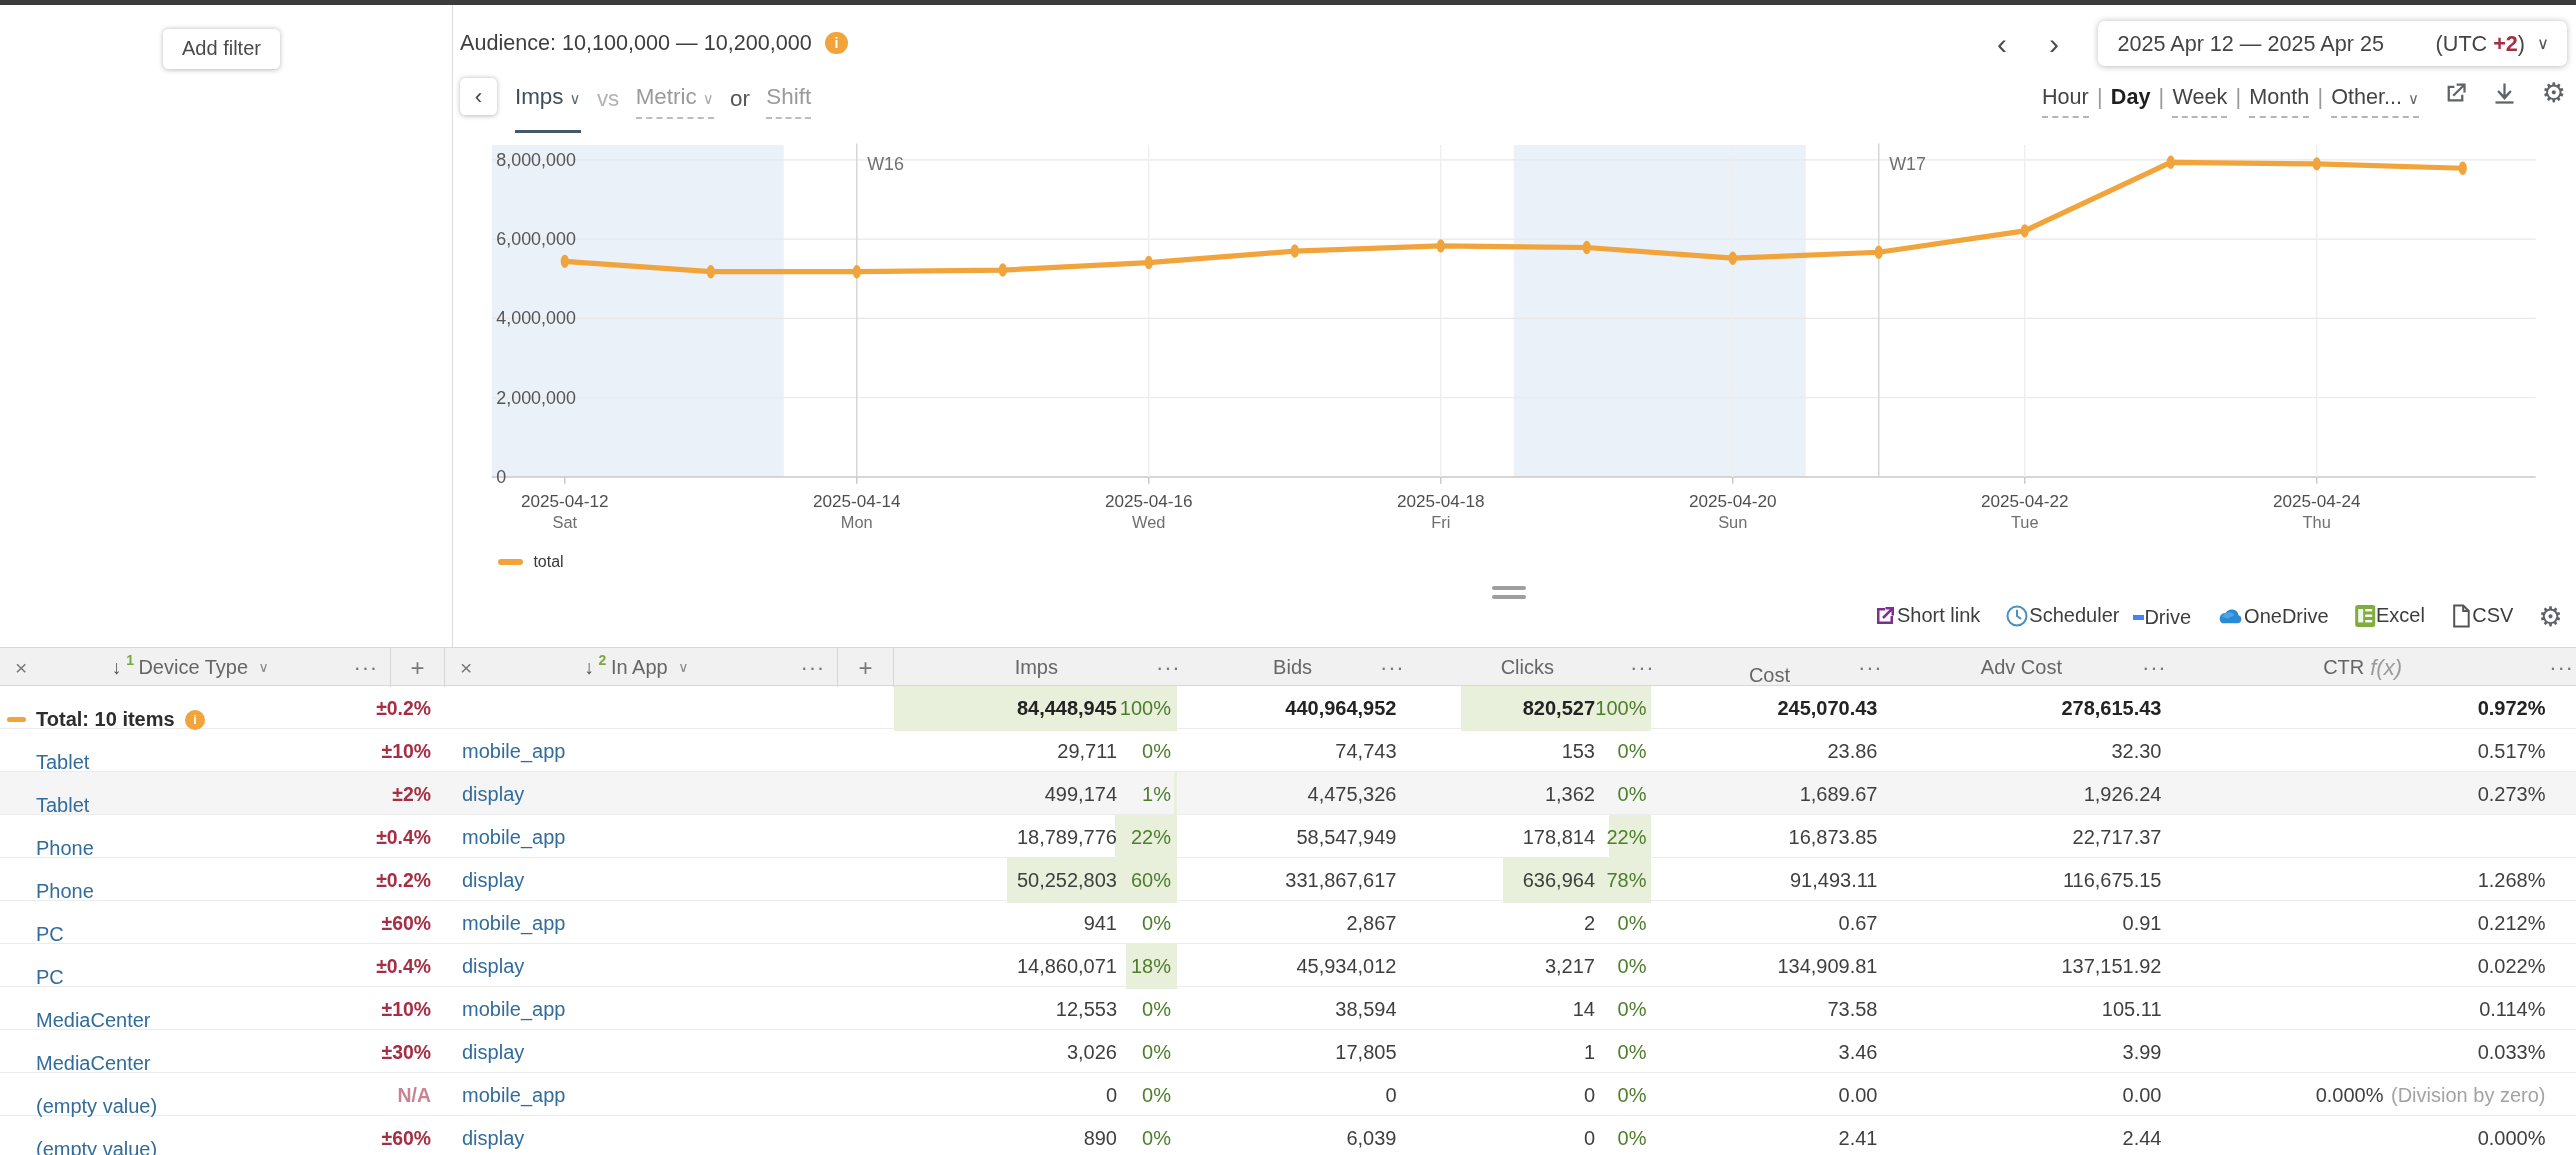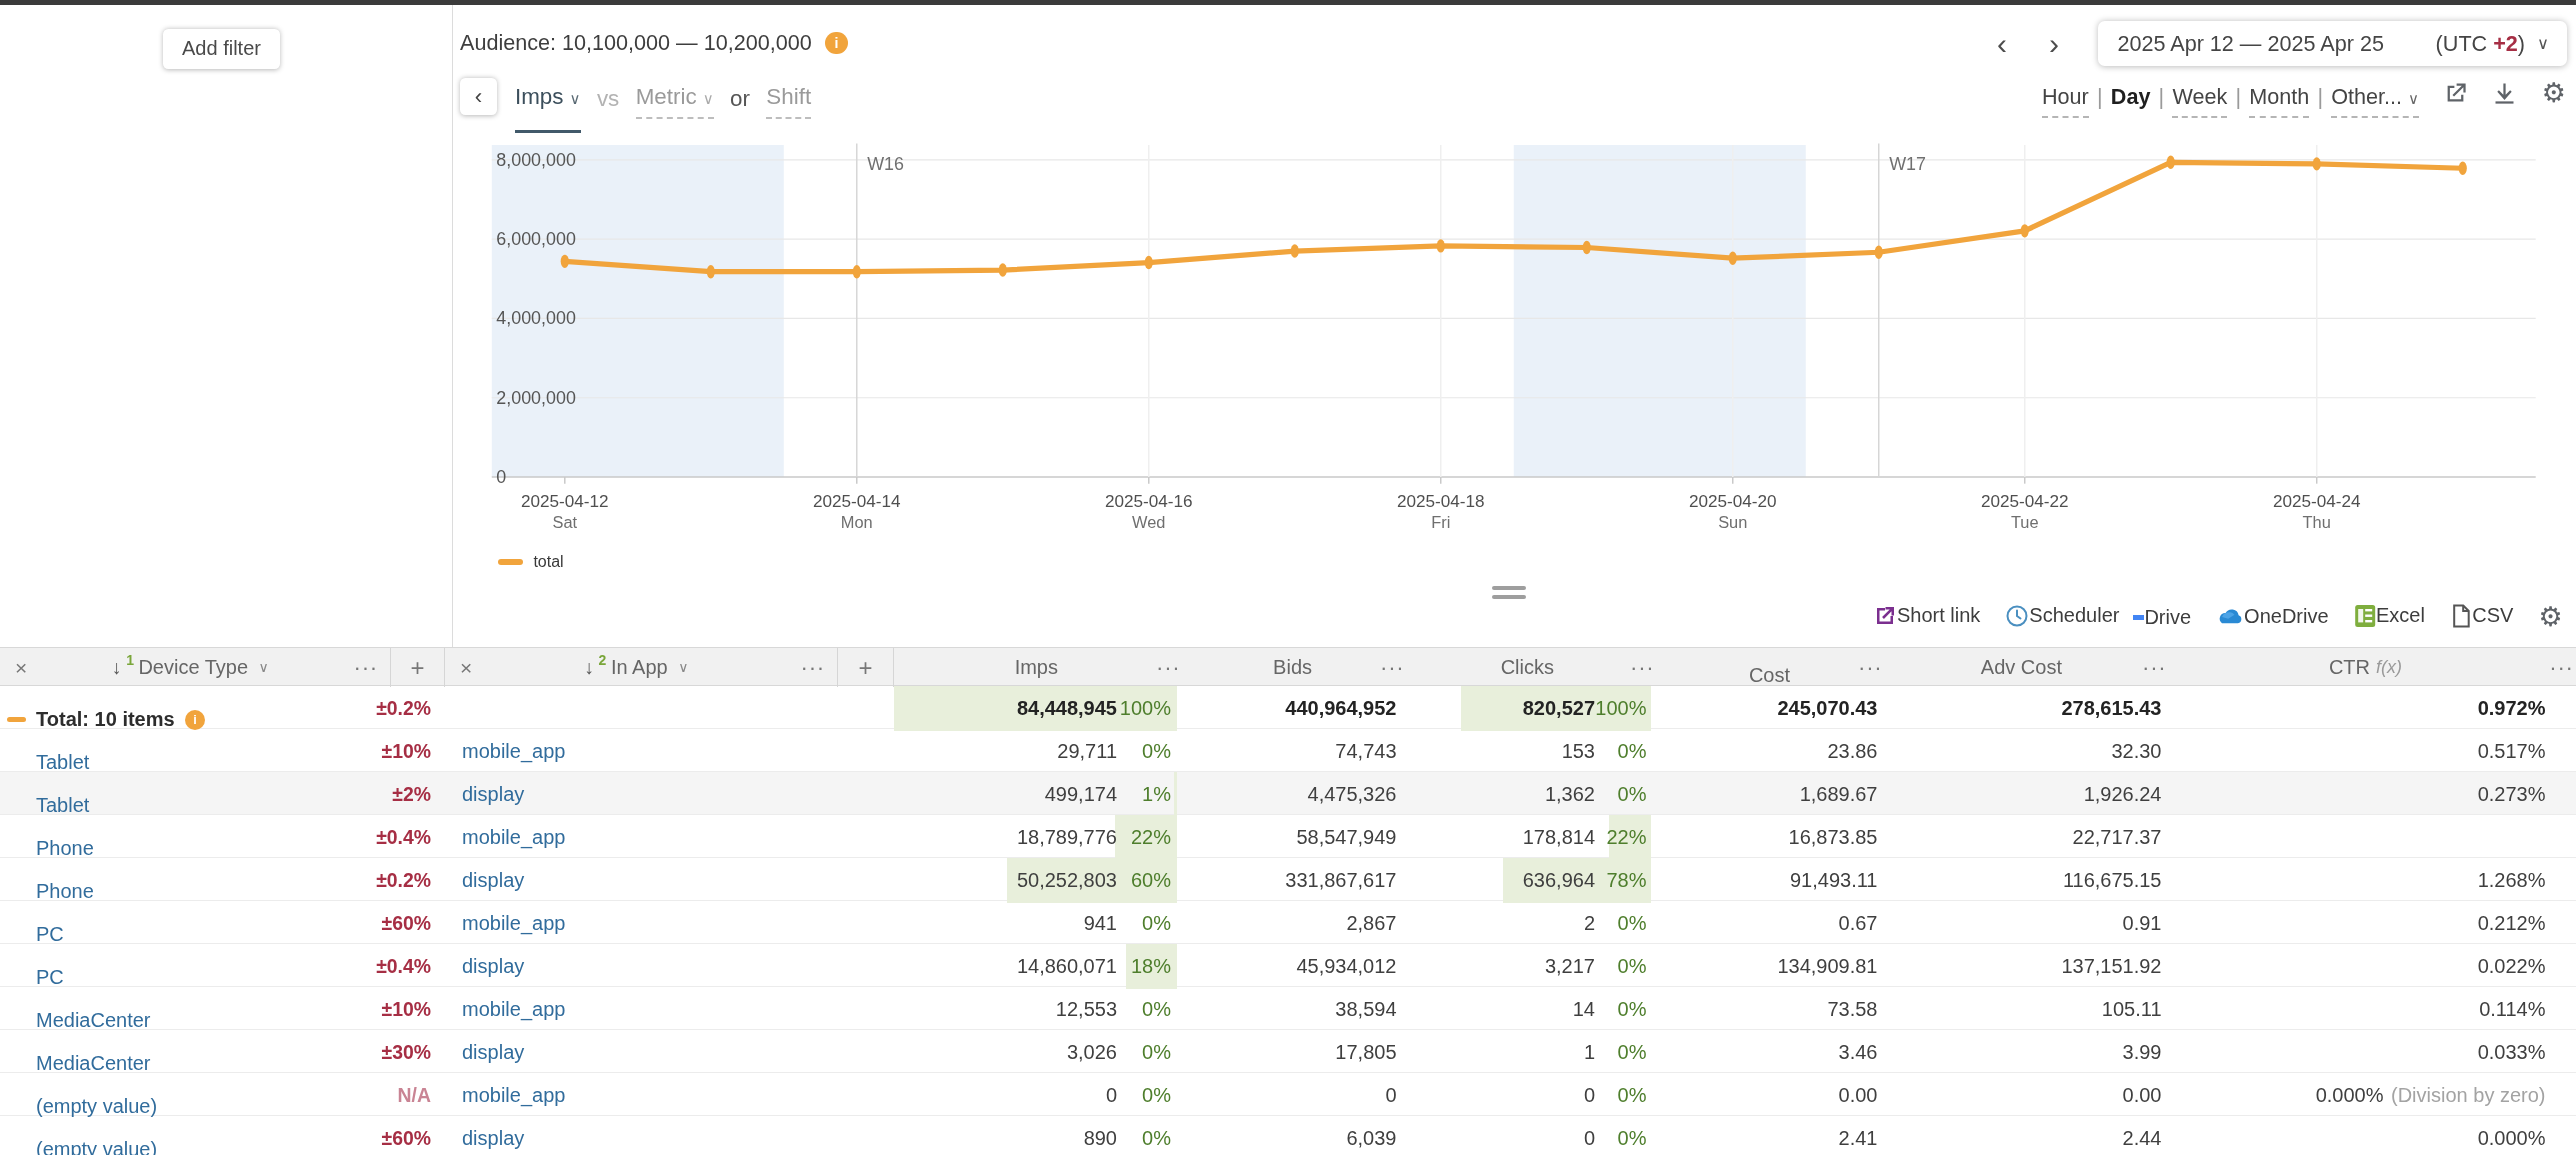--- a/index.html
+++ b/index.html
@@ -82,21 +82,21 @@
   .dim-h { justify-content:space-between; padding:0 12px 0 15px; }
   .dim-mid { display:flex; align-items:flex-start; gap:4.5px; cursor:pointer; }
   .sort-arrow { font-size:19.4px; color:#555; }
   .sort-num { font-size:14px; font-weight:bold; color:#7aa63a; position:relative; top:-4.5px; }
   .h-caret { font-size:14px; color:#888; margin-left:6px; position:relative; top:3px;}
   .close-x { font-size:21px; color:#777; cursor:pointer; }
   .dots { font-size:22.4px; color:#777; letter-spacing:0.7px; cursor:pointer; }
   .plus-h { justify-content:center; border-left:0.7px solid #d6d6d6; border-right:0.7px solid #d6d6d6;
     font-size:24px; color:#777; cursor:pointer; }
   .mh { justify-content:flex-end; white-space:nowrap; }
-  .mh .fx { font-style:italic; color:#9a9a9a; font-size:18px; margin-left:6px; }
+  .mh .fx { font-style:italic; color:#9a9a9a; font-size:22px; margin-left:6px; }
   .menu-h { justify-content:flex-start; }
   .menu-h .dots { position:relative; left:-21px; }
   .menu-h.last { justify-content:center; }
   .menu-h.last .dots { left:0; }
   .pad-imps { padding-right:119px; } .pad-bids { padding-right:89px; }
   .pad-clicks { padding-right:97px; } .pad-cost { padding-right:89px;margin-top:16px; }
   .pad-adv { padding-right:101px; } .pad-ctr { padding-right:145px; }
 
   .drow { height:43px; border-bottom:0.7px solid #ececec; font-size:20px; background:#fff; }
   .drow.shaded { background:#f5f5f5; }

